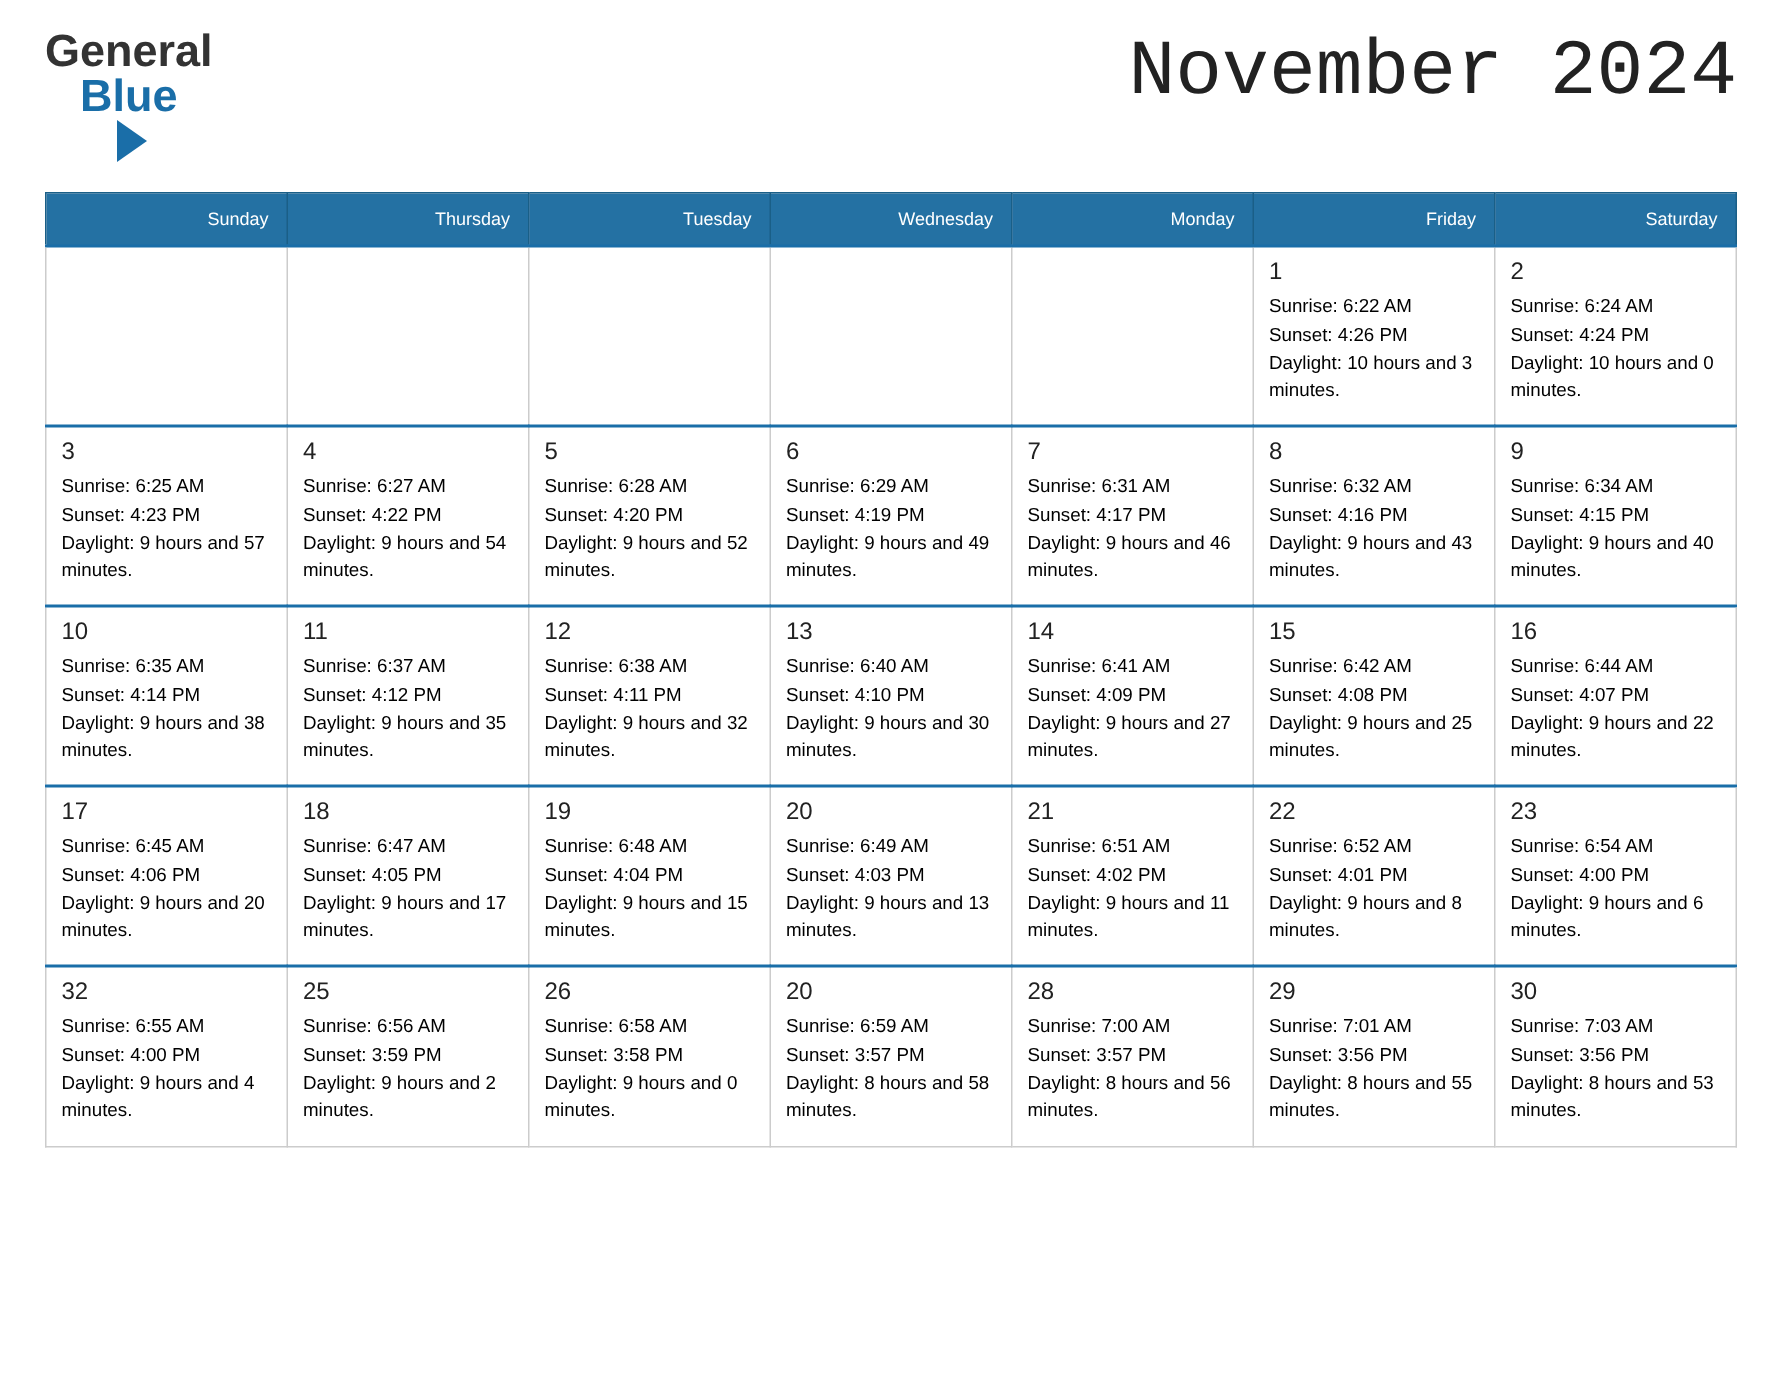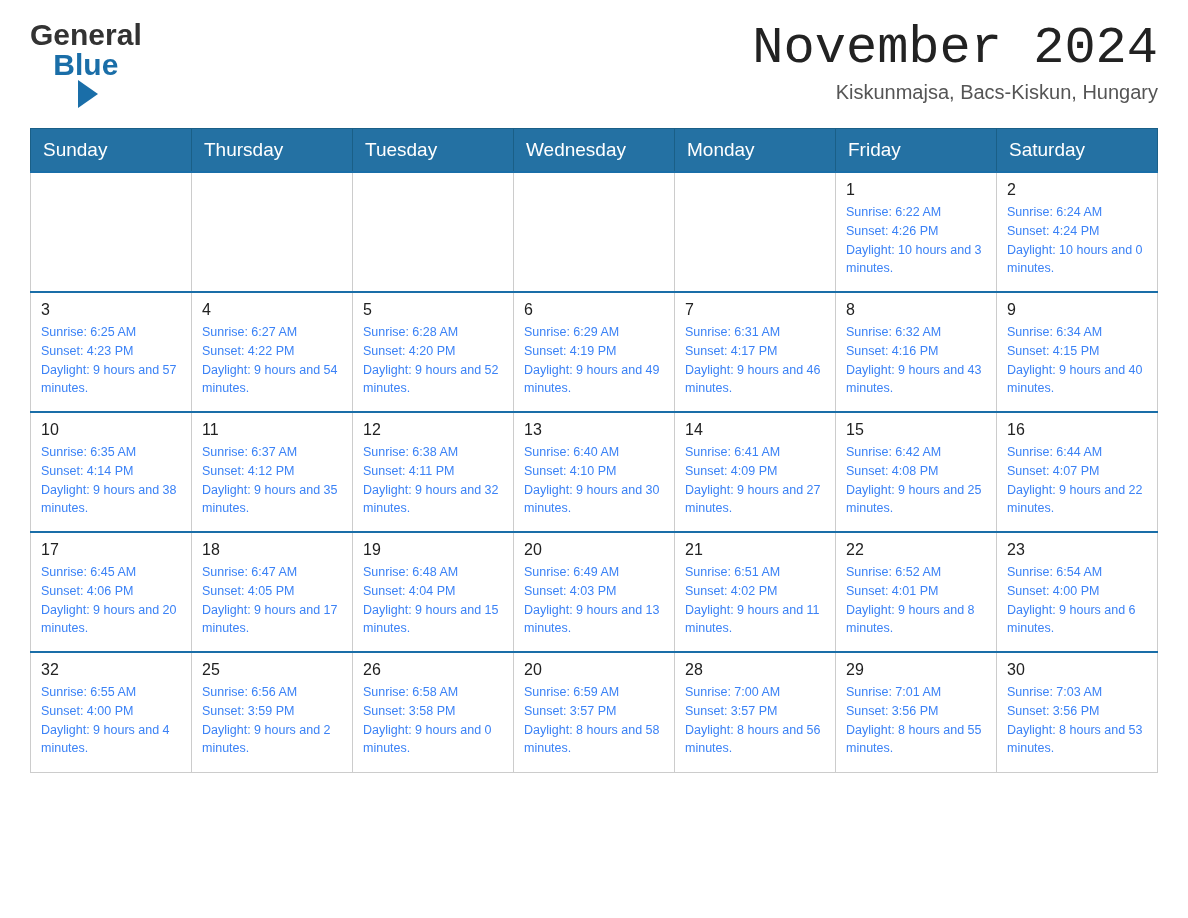--- a/index.html
+++ b/index.html
@@ -32,24 +32,24 @@
       margin-top: 4px;
     }
     .calendar-table {
       width: 100%;
       border-collapse: collapse;
       border: 1px solid #aaa;
     }
     .calendar-table th {
       background-color: #2471a3;
       color: #fff;
-      font-size: 19px;
+      font-size: 12px;
       font-weight: normal;
       padding: 10px 12px;
-      text-align: left;
+      text-align: right;
       border: 1px solid #1a5f87;
     }
     .calendar-table td {
       vertical-align: top;
       padding: 8px 10px;
       border: 1px solid #ccc;
       font-size: 13px;
       color: #333;
       width: calc(100% / 7);
       min-height: 100px;
@@ -63,21 +63,21 @@
     }
     .day-number {
       font-size: 16px;
       color: #222;
       font-weight: normal;
       margin-bottom: 4px;
       display: block;
     }
     .day-info {
       font-size: 12.5px;
-      color: #3b82f6;
+      color: #000000;
       line-height: 1.5;
     }
     .empty-cell {
       background: #fff;
     }
     .logo-container {
       display: flex;
       align-items: center;
       text-align: right;
     }
@@ -120,21 +120,20 @@
     <div class="logo-word">
       <span class="logo-general">General</span>
       <div class="logo-blue-row">
         <span class="logo-blue-text">Blue</span>
         <div class="logo-arrow"></div>
       </div>
     </div>
   </div>
   <div class="title-section">
     <h1 class="page-title">November 2024</h1>
-    <div class="subtitle">Kiskunmajsa, Bacs-Kiskun, Hungary</div>
   </div>
 </div>
 
 <table class="calendar-table">
   <thead>
     <tr>
     <th>Sunday</th>
         <th>Thursday</th>
         <th>Tuesday</th>
         <th>Wednesday</th>

